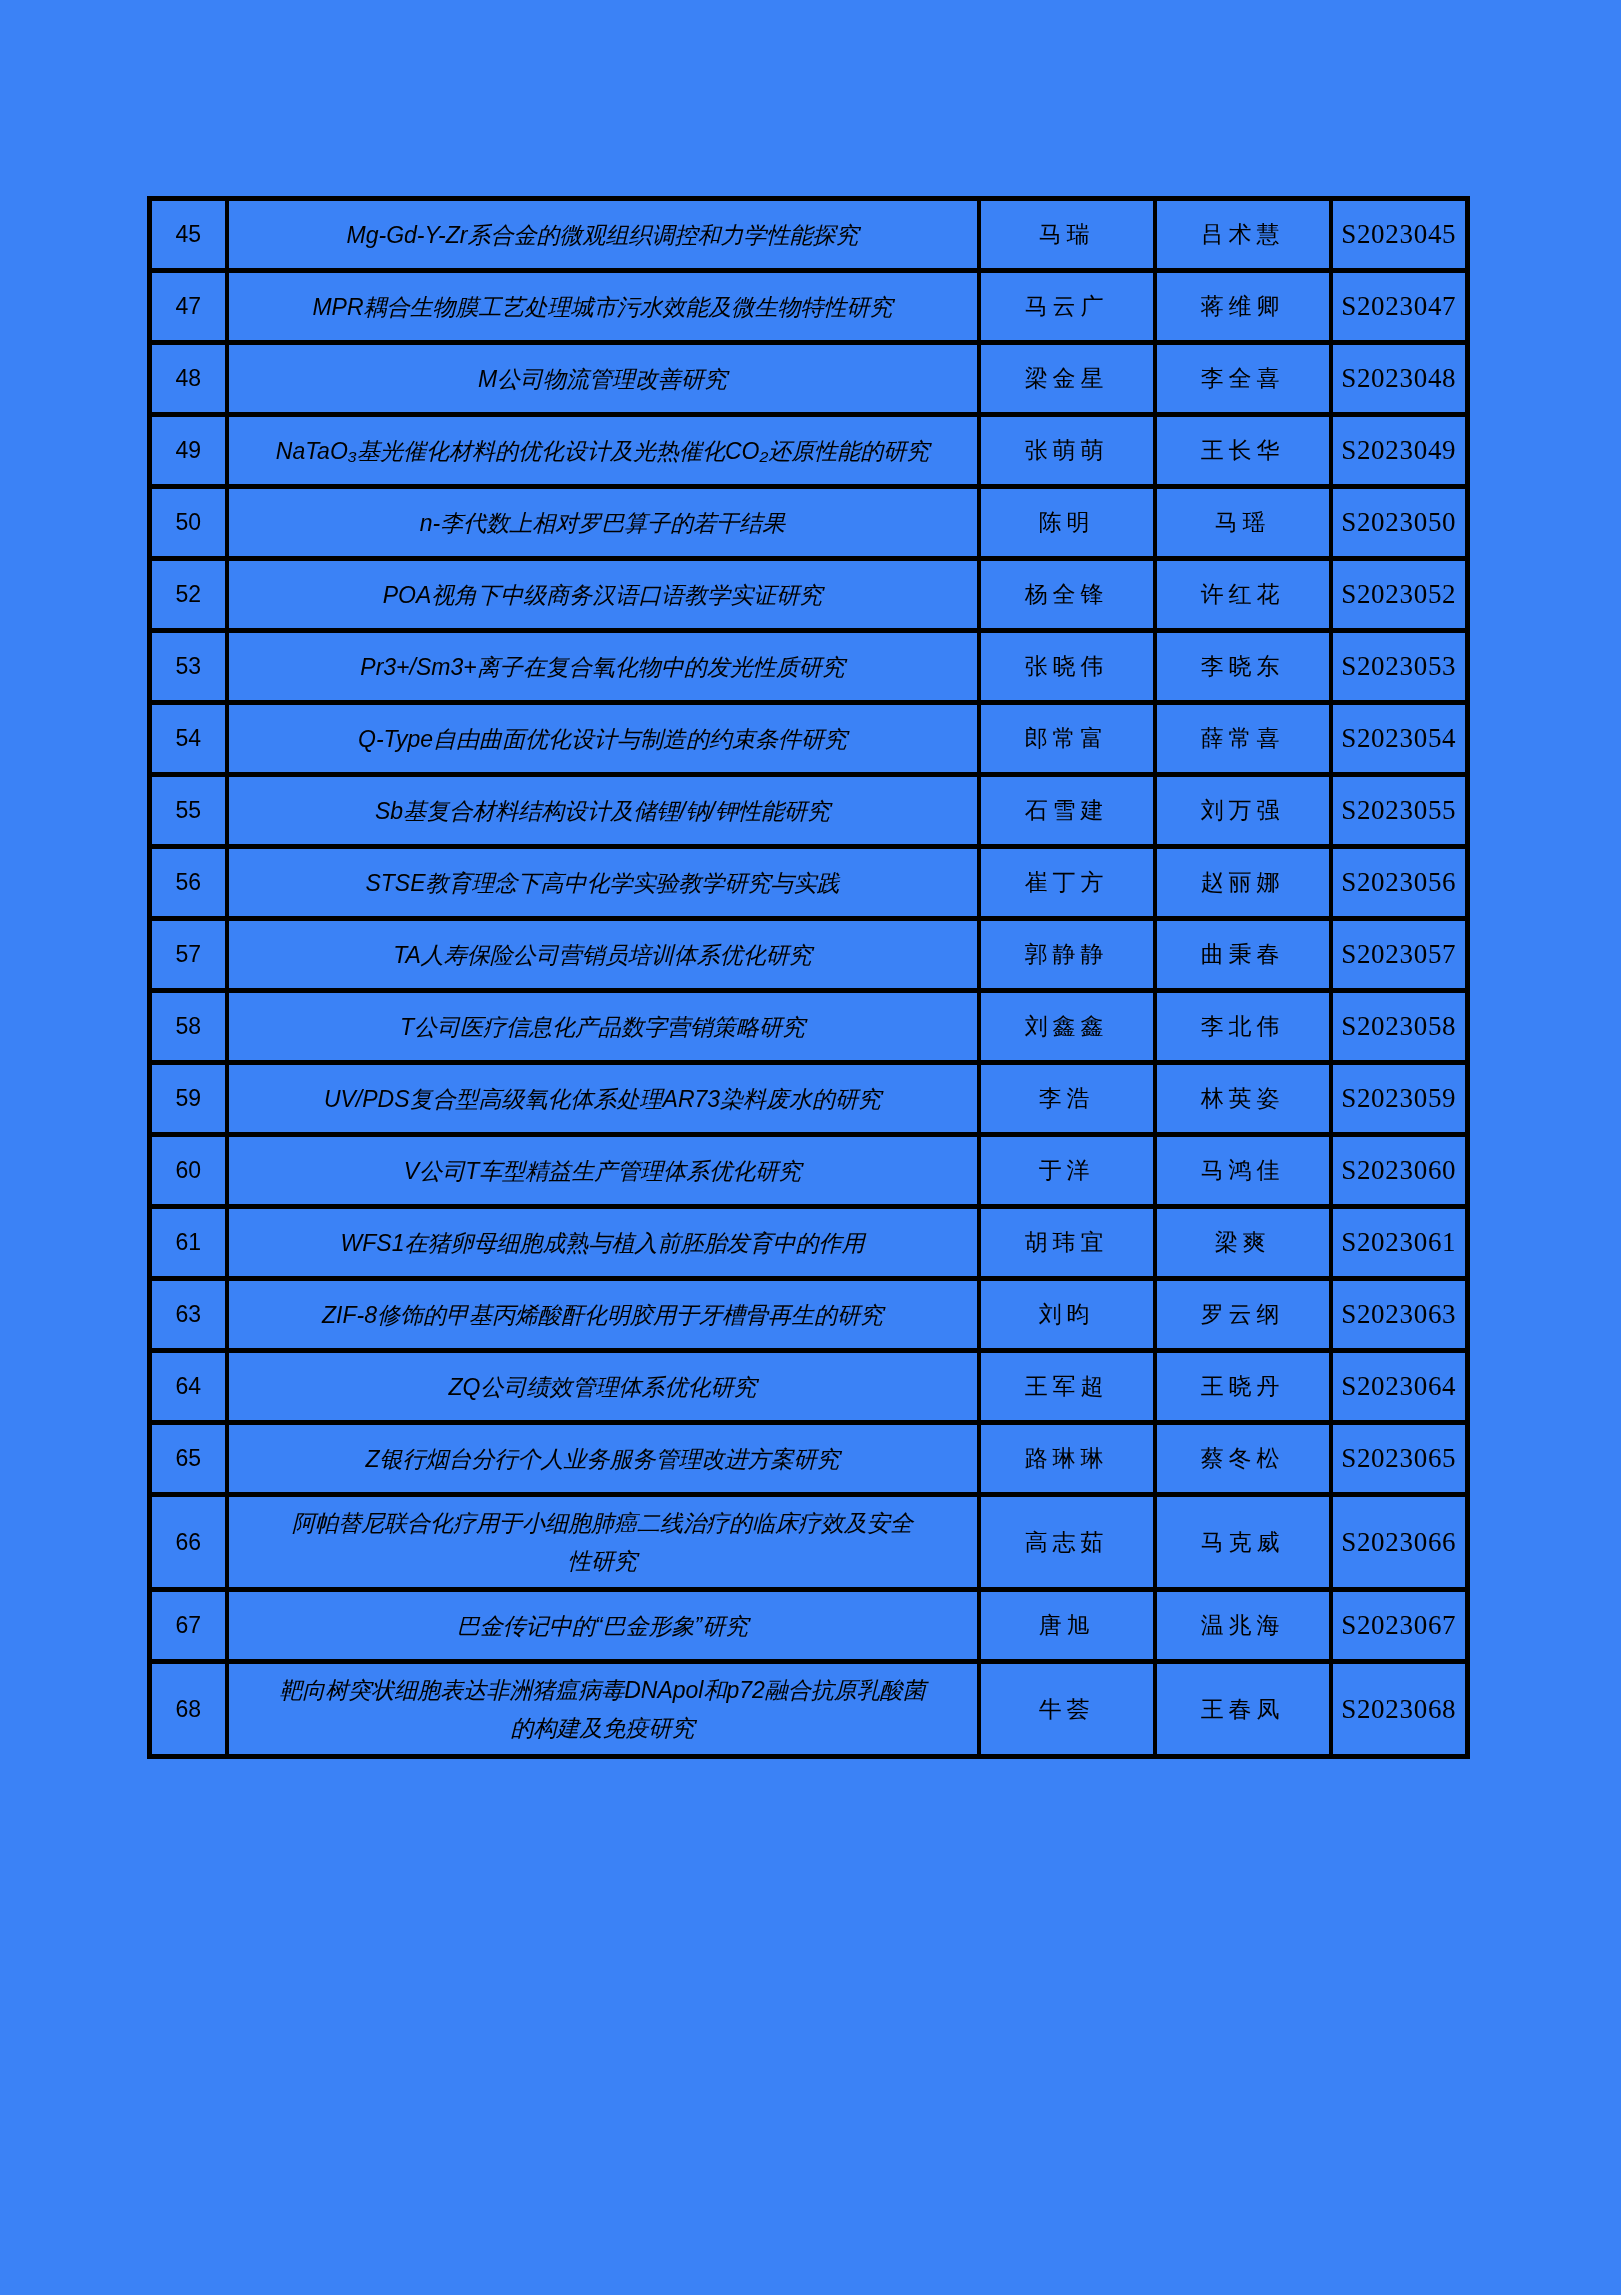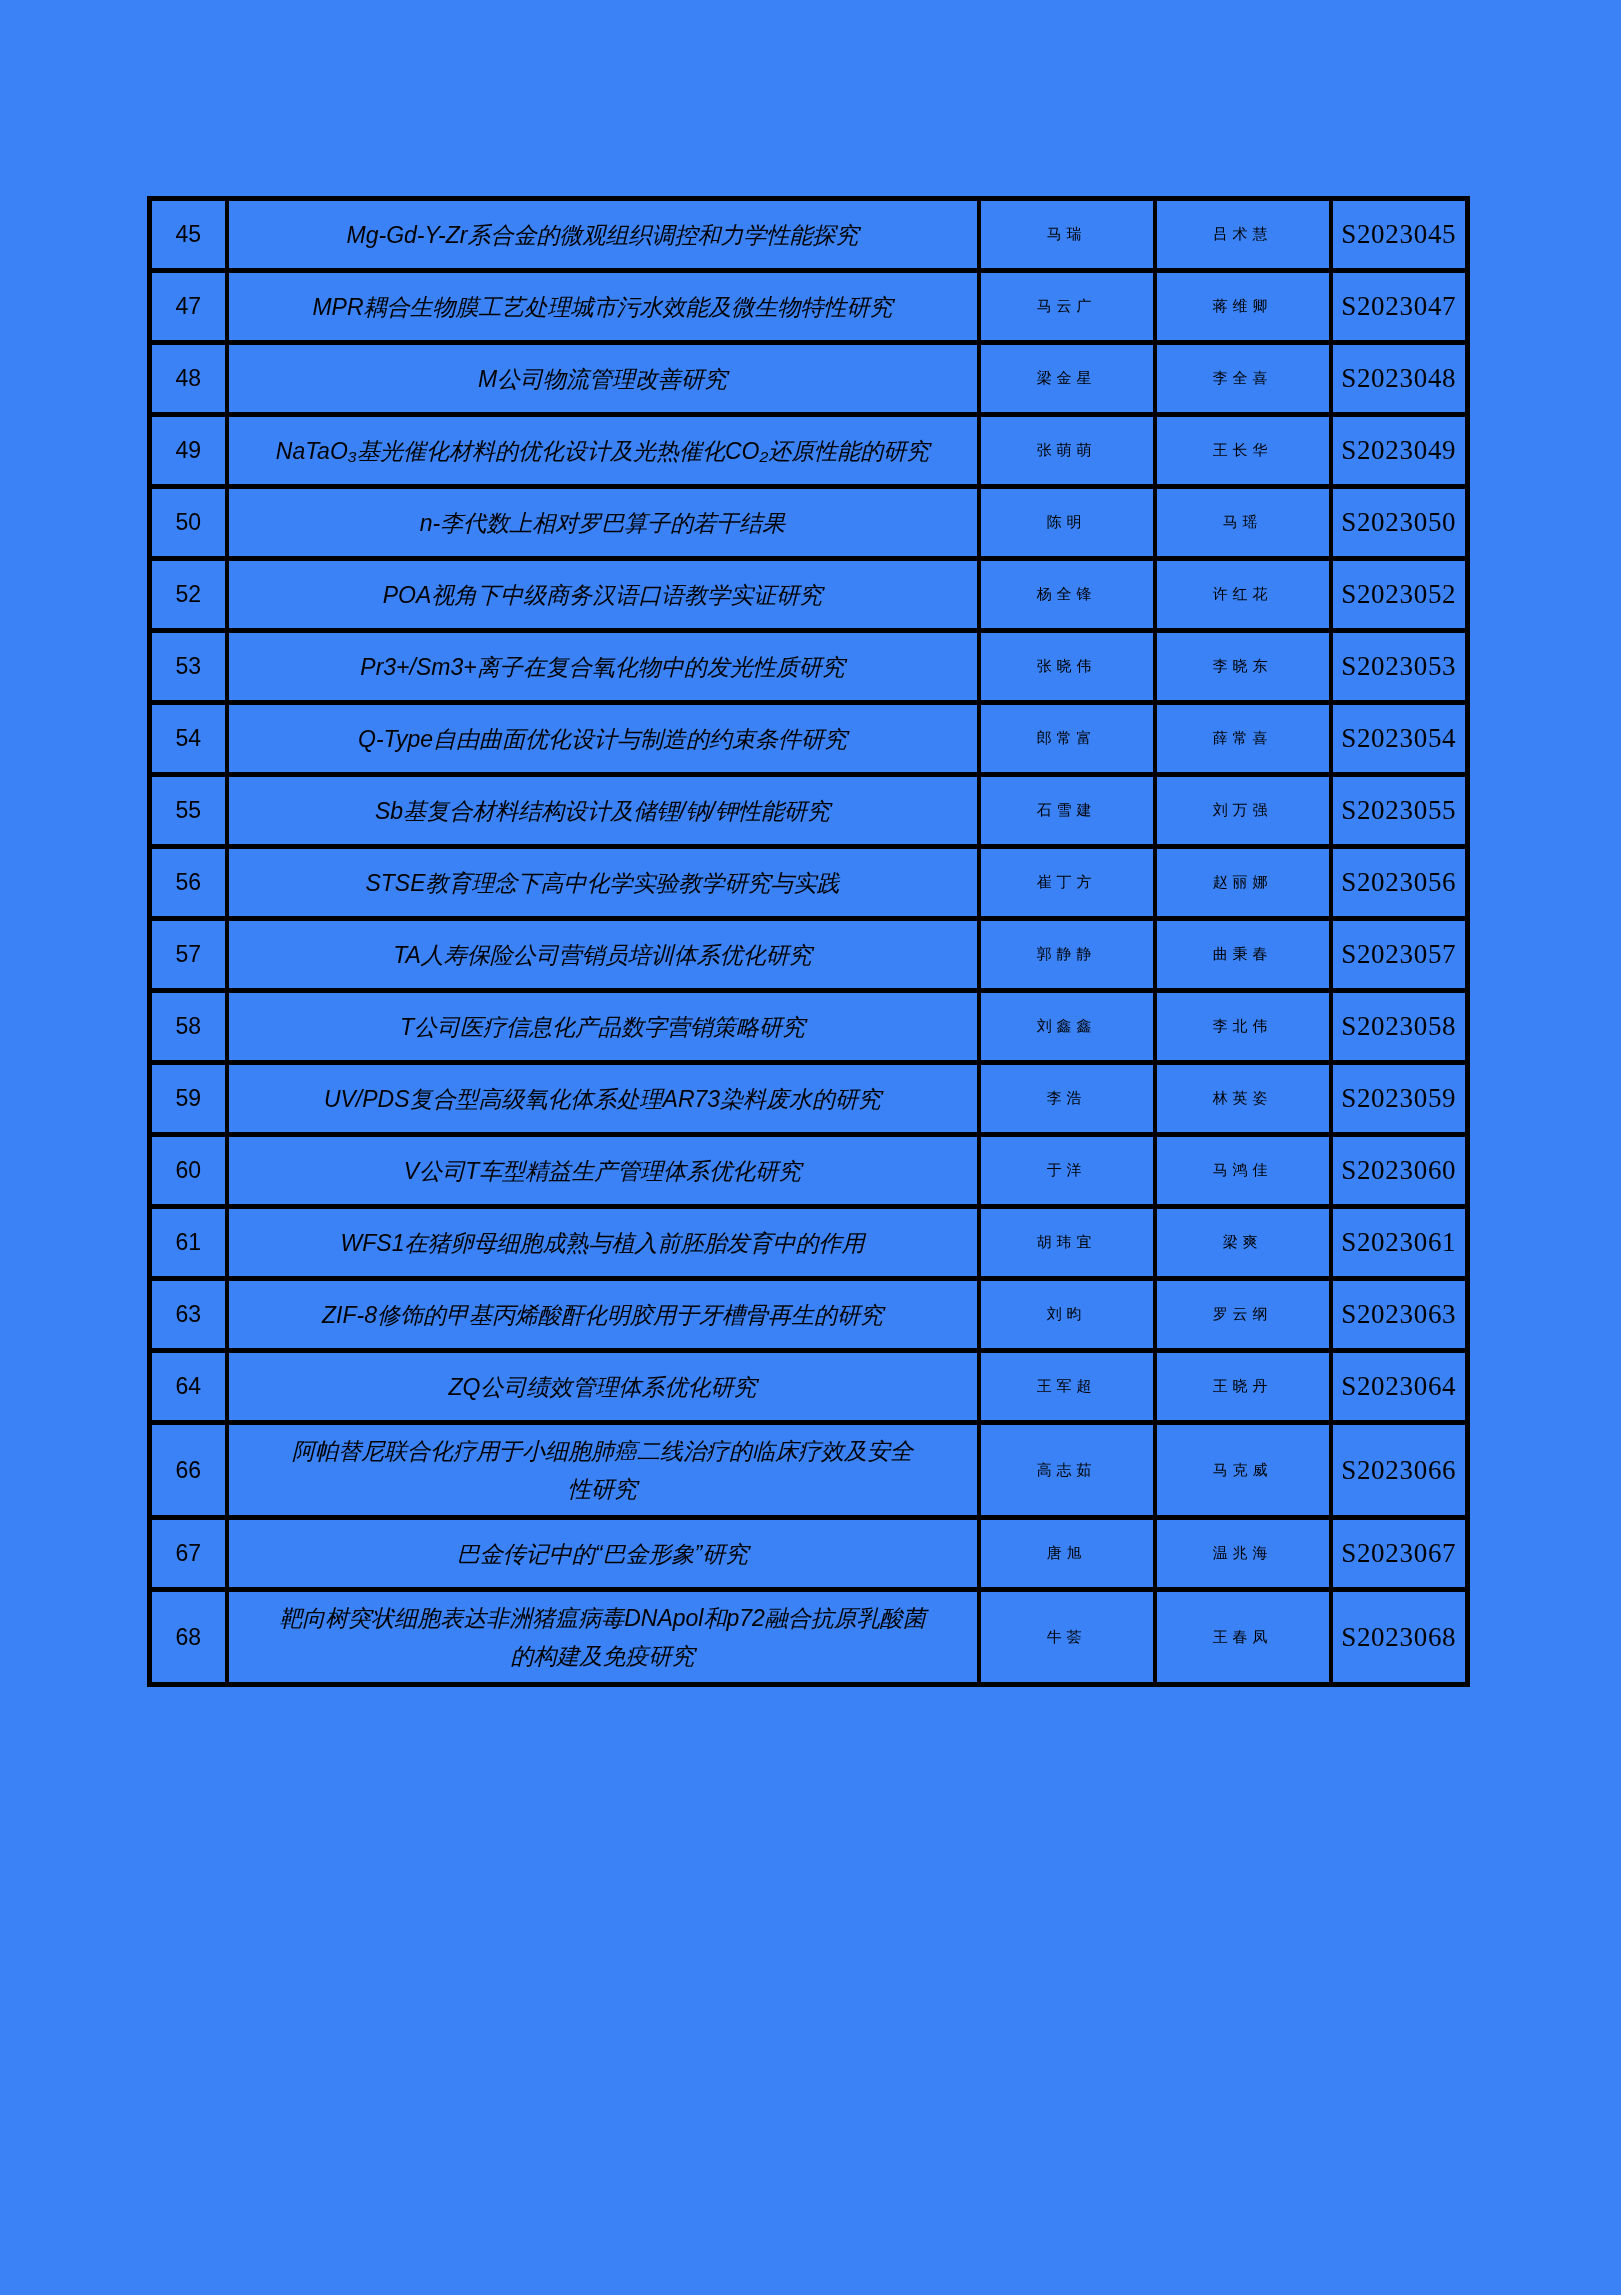--- a/index.html
+++ b/index.html
@@ -50,21 +50,21 @@
   }
   td.cell-title {
     font-family: "Liberation Sans", sans-serif;
     font-size: 23px;
     line-height: 38px;
     white-space: pre-line;
     font-style: italic;
   }
   td.cell-name {
     font-family: "Liberation Serif", serif;
-    font-size: 15px;
+    font-size: 23px;
     letter-spacing: 4.8px;
   }
   td.cell-id {
     font-family: "Liberation Serif", serif;
     font-size: 27px;
     letter-spacing: 0.7px;
   }
 </style>
 </head>
 <body>
@@ -191,20 +191,27 @@
     <td class="cell-name">罗云纲</td>
     <td class="cell-id">S2023063</td>
   </tr>
         <tr class="row-single">
     <td class="cell-no">64</td>
     <td class="cell-title">ZQ公司绩效管理体系优化研究</td>
     <td class="cell-name">王军超</td>
     <td class="cell-name">王晓丹</td>
     <td class="cell-id">S2023064</td>
   </tr>
+        <tr class="row-single">
+    <td class="cell-no">65</td>
+    <td class="cell-title">Z银行烟台分行个人业务服务管理改进方案研究</td>
+    <td class="cell-name">路琳琳</td>
+    <td class="cell-name">蔡冬松</td>
+    <td class="cell-id">S2023065</td>
+  </tr>
         <tr class="row-double">
     <td class="cell-no">66</td>
     <td class="cell-title">阿帕替尼联合化疗用于小细胞肺癌二线治疗的临床疗效及安全
 性研究</td>
     <td class="cell-name">高志茹</td>
     <td class="cell-name">马克威</td>
     <td class="cell-id">S2023066</td>
   </tr>
         <tr class="row-single">
     <td class="cell-no">67</td>

